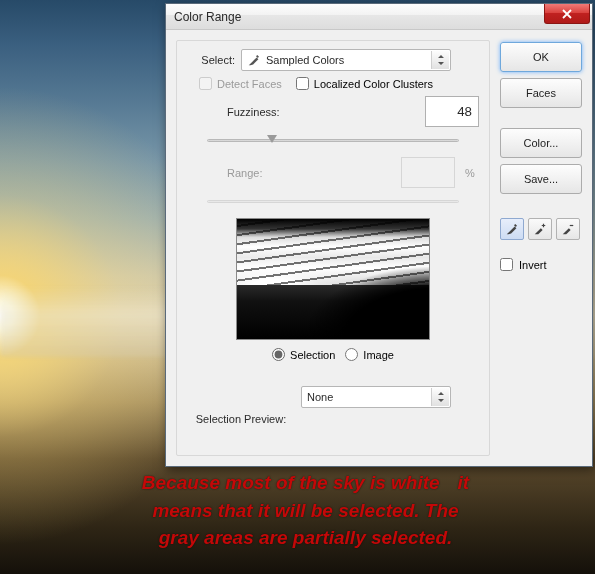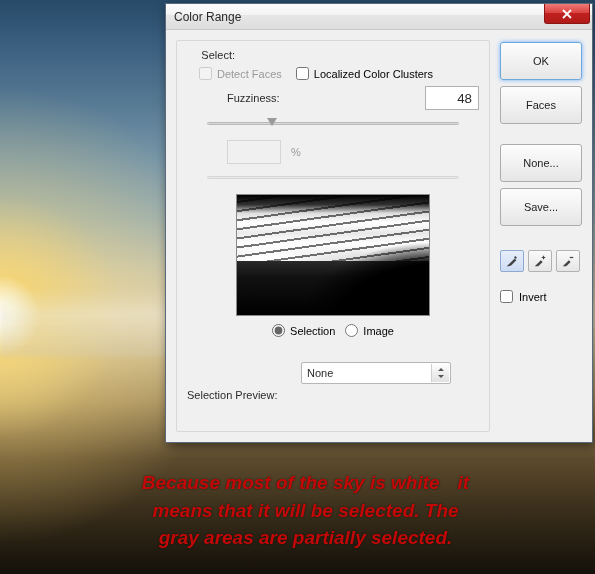--- a/index.html
+++ b/index.html
@@ -117,21 +117,21 @@
   .checks-row { gap: 14px; padding-left: 12px; }
   .check {
     display: flex; align-items: center; gap: 5px;
   }
   .check input { width: 13px; height: 13px; }
   .check.disabled { color: #9a9a9a; }
 
   .fuzz-row { padding-left: 40px; gap: 4px; margin-top: 6px;}
   .fuzz-label { flex: 1; }
   .numbox {
-    width: 54px; height: 24px;
+    width: 54px; height: 31px;
     background: #fff; border: 1px solid #b0b0b0;
     text-align: right; padding: 2px 6px;
     color: #2a2a2a;
   }
   .slider-row { padding: 0 20px 0 20px; margin-bottom: 8px;}
   .slider {
     width: 100%; height: 16px; position: relative;
   }
   .slider-track {
     position: absolute; left: 0; right: 0; top: 6px; height: 3px;
@@ -180,24 +180,24 @@
     position: absolute; right: -10px; bottom: 0; width: 70%; height: 60%;
     background: radial-gradient(ellipse at 100% 100%, #000 0%, #000 50%, rgba(0,0,0,0) 72%);
   }
 
   .radio-row { justify-content: center; gap: 10px; margin-top: 8px;}
   .radio { display: flex; align-items: center; gap: 5px; }
   .radio input { width: 13px; height: 13px; }
 
   .selprev-row { margin-top: 8px; gap: 6px; align-items: center; padding-left: 0;}
   .selprev-row .select { max-width: 150px; flex: 0 0 150px;}
-  .selprev-label { width: 108px; text-align: left; margin-top: 44px; }
+  .selprev-label { width: 108px; text-align: center; margin-top: 44px; }
 
   .btn {
-    height: 38px;
+    height: 30px;
     background: linear-gradient(180deg,#fdfdfd,#e6e6e6);
     border: 1px solid #acacac;
     border-radius: 3px;
     display: flex; align-items: center; justify-content: center;
     color: #222;
     cursor: default;
   }
   .btn.glow {
     box-shadow: 0 0 4px rgba(80,160,255,0.8);
     border-color: #6fa8dc;
@@ -240,20 +240,32 @@
           <path d="M1 1 L9 9 M9 1 L1 9" stroke="#fff" stroke-width="1.8" fill="none"></path>
         </svg>
     </div>
   </div>
 
   <div class="content">
     <div class="leftcol">
 
       <div class="row select-row">
         <span class="label select-label">Select:</span>
+        <div class="select">
+          <svg class="eyedrop-mini" viewBox="0 0 16 16">
+            <path d="M2 14 L5 11 L11 5 L13 7 L7 13 L4 14 Z" fill="#555"></path>
+            <path d="M11 3 L13 5" stroke="#555" stroke-width="2"></path>
+          </svg>
+          <span class="sel-text">Sampled Colors</span>
+          <div class="sel-btn">
+            <svg width="8" height="10" viewBox="0 0 8 10">
+              <path d="M1 3 L4 0 L7 3 Z M1 7 L4 10 L7 7 Z" fill="#555"></path>
+            </svg>
+          </div>
+        </div>
       </div>
 
       <div class="row checks-row">
         <label class="check disabled">
           <input type="checkbox" disabled="" style="">
           <span>Detect Faces</span>
         </label>
         <label class="check">
           <input type="checkbox" style="">
           <span>Localized Color Clusters</span>
@@ -265,20 +277,21 @@
         <input class="numbox" value="48" style="">
       </div>
       <div class="row slider-row">
         <div class="slider">
           <div class="slider-track"></div>
           <div class="slider-thumb" style="left:24%"></div>
         </div>
       </div>
 
       <div class="row range-row">
+        <span class="label disabled fuzz-label">Range:</span>
         <input class="numbox" disabled="" value="" style="">
         <span class="label disabled" style="width:14px">%</span>
       </div>
       <div class="row slider-row">
         <div class="slider disabled">
           <div class="slider-track"></div>
         </div>
       </div>
 
       <div class="preview-wrap">
@@ -317,21 +330,21 @@
 
     <div class="rightcol">
       <div class="btn glow">
           <span>OK</span>
         </div>
       <div class="btn">
           <span>Faces</span>
         </div>
       <div class="spacer"></div>
       <div class="btn">
-          <span>None...</span>
+          <span>Color...</span>
         </div>
       <div class="btn">
           <span>Save...</span>
         </div>
       <div class="spacer"></div>
       <div class="tool-row">
         <div class="toolbtn active">
           <svg viewBox="0 0 16 16">
               <path d="M2 14 L5 11 L11 5 L13 7 L7 13 L4 14 Z" fill="#444"></path>
               <path d="M11 3 L13 5" stroke="#444" stroke-width="2"></path>

